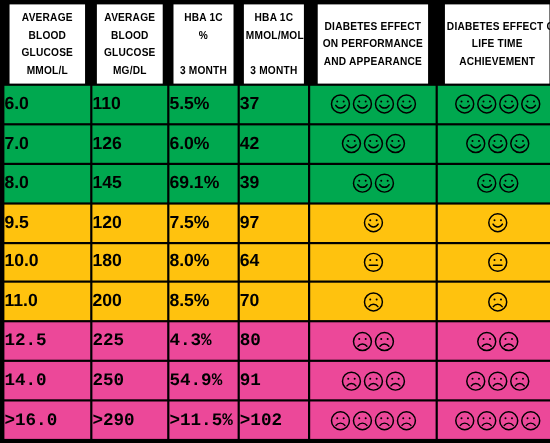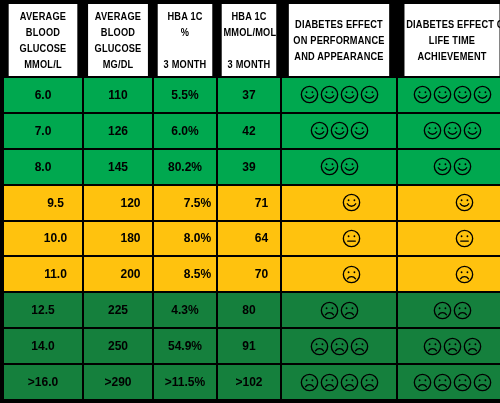--- a/index.html
+++ b/index.html
@@ -44,38 +44,37 @@
     letter-spacing: 0.2px;
     text-align: center;
     vertical-align: middle;
     padding: 4px 2px;
     font-family: "Liberation Sans Narrow", "Liberation Sans", sans-serif;
     transform: scaleX(0.88);
   }
   .hdr-line { display: block; white-space: nowrap; }
 
   td.data-cell {
-    text-align: center;
     vertical-align: middle;
     font-weight: bold;
-    font-size: 12px;
+    font-size: 16px;
     color: #000000;
     padding: 0;
     height: 33px;
   }
   td.face-cell {
     text-align: center;
     vertical-align: middle;
     padding: 0;
     height: 33px;
     line-height: 0;
   }
   tr.zone-green td.data-cell, tr.zone-green td.face-cell { background: #00a84f; }
-  tr.zone-yellow td.data-cell, tr.zone-yellow td.face-cell { background: #ffc20e; padding-left: 25px; }
-  tr.zone-red td.data-cell, tr.zone-red td.face-cell { background: #15803d; }
+  tr.zone-yellow td.data-cell, tr.zone-yellow td.face-cell { background: #ffc20e; }
+  tr.zone-red td.data-cell, tr.zone-red td.face-cell { background: #ec4899; font-family: Liberation Mono, monospace; }
 
   .face-row { display: inline-flex; align-items: center; justify-content: center; gap: 1px; }
   .face-icon { display: inline-block; width: 19px; height: 19px; }
   .face-icon svg { display: block; width: 19px; height: 19px; }
 </style>
 </head>
 <body>
 
 <div class="chart-wrap">
   <table class="glucose-table">
@@ -254,21 +253,21 @@
                   <circle cx="8.3" cy="9.2" r="1.15" fill="#000"></circle>
                   <circle cx="15.7" cy="9.2" r="1.15" fill="#000"></circle>
                   <path d="M6.6 13.6 A6.2 6.2 0 0 0 17.4 13.6" fill="none" stroke="#000" stroke-width="1.7" stroke-linecap="round"></path>
                 </svg>
               </span>
             </span></td>
         </tr>
         <tr class="zone-green">
           <td class="data-cell">8.0</td>
           <td class="data-cell">145</td>
-          <td class="data-cell">80.2%</td>
+          <td class="data-cell">69.1%</td>
           <td class="data-cell">39</td>
           <td class="face-cell"><span class="face-row">
               <span class="face-icon">
                 <svg viewBox="0 0 24 24">
                   <circle cx="12" cy="12" r="10.3" fill="none" stroke="#000" stroke-width="1.7"></circle>
                   <circle cx="8.3" cy="9.2" r="1.15" fill="#000"></circle>
                   <circle cx="15.7" cy="9.2" r="1.15" fill="#000"></circle>
                   <path d="M6.6 13.6 A6.2 6.2 0 0 0 17.4 13.6" fill="none" stroke="#000" stroke-width="1.7" stroke-linecap="round"></path>
                 </svg>
               </span>
@@ -297,21 +296,21 @@
                   <circle cx="15.7" cy="9.2" r="1.15" fill="#000"></circle>
                   <path d="M6.6 13.6 A6.2 6.2 0 0 0 17.4 13.6" fill="none" stroke="#000" stroke-width="1.7" stroke-linecap="round"></path>
                 </svg>
               </span>
             </span></td>
         </tr>
         <tr class="zone-yellow">
           <td class="data-cell">9.5</td>
           <td class="data-cell">120</td>
           <td class="data-cell">7.5%</td>
-          <td class="data-cell">71</td>
+          <td class="data-cell">97</td>
           <td class="face-cell"><span class="face-row">
               <span class="face-icon">
                 <svg viewBox="0 0 24 24">
                   <circle cx="12" cy="12" r="10.3" fill="none" stroke="#000" stroke-width="1.7"></circle>
                   <circle cx="8.3" cy="9.2" r="1.15" fill="#000"></circle>
                   <circle cx="15.7" cy="9.2" r="1.15" fill="#000"></circle>
                   <path d="M6.6 13.6 A6.2 6.2 0 0 0 17.4 13.6" fill="none" stroke="#000" stroke-width="1.7" stroke-linecap="round"></path>
                 </svg>
               </span>
             </span></td>

